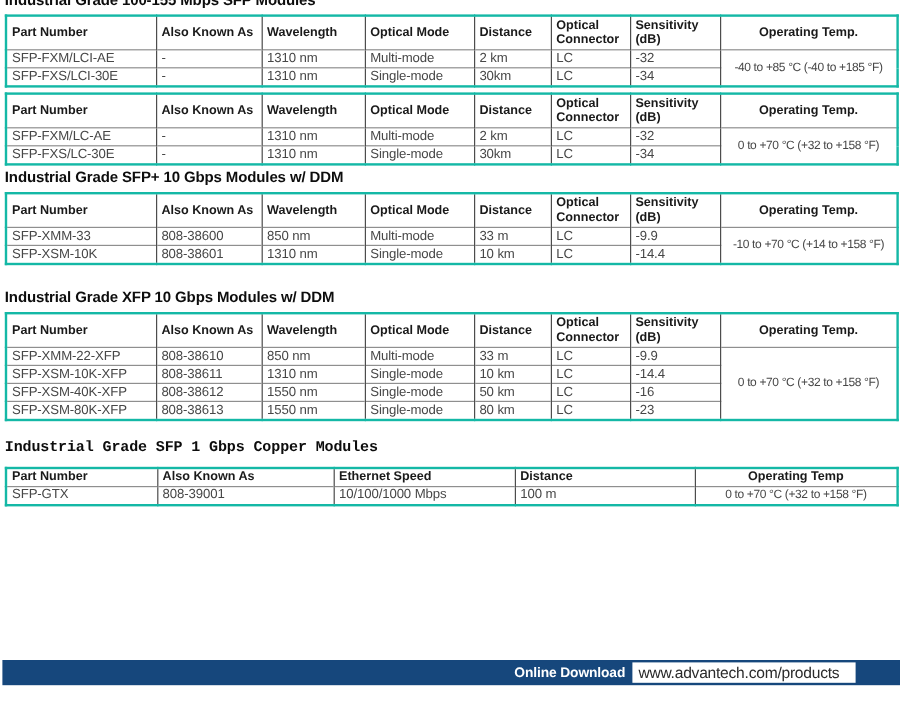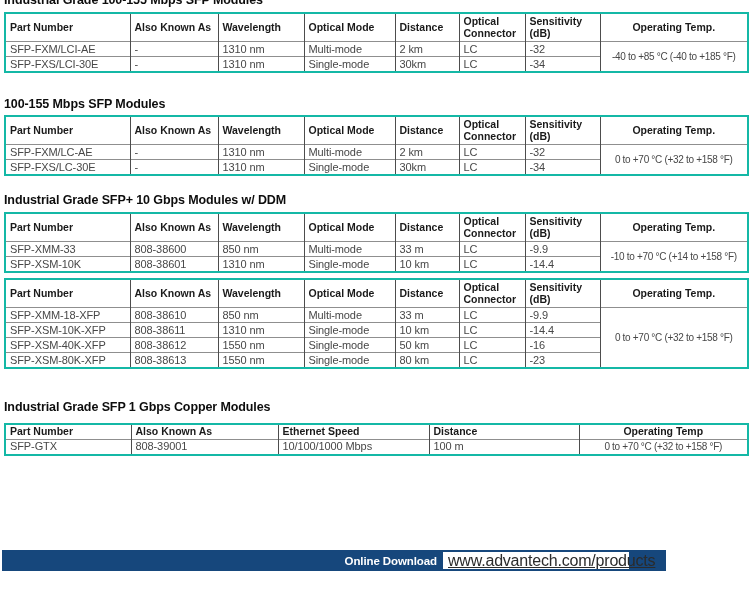--- a/index.html
+++ b/index.html
@@ -61,35 +61,35 @@
   .merged-temp {
     text-align: center;
     font-size: 10px;
     letter-spacing: -0.3px;
   }
   
   .s0 .title { margin-top: -7px; }
   .s0 table  { margin-top: 5px; }
   .s1 .title { margin-top: 24px; }
   .s1 table  { margin-top: 4px; }
-  .s2 .title { margin-top: 17px; }
+  .s2 .title { margin-top: 3px; }
   .s2 table  { margin-top: 5px; }
   .s3 .title { margin-top: 20px; }
   .s3 table  { margin-top: 5px; }
-  .s4 .title { margin-top: 31px; }
+  .s4 .title { margin-top: 15px; font-family: Liberation Mono, monospace; }
   .s4 table  { margin-top: 9px; }
   .s4 th { padding: 1px 4px; }
   .s4 td:last-child {
     font-size: 10px;
     letter-spacing: -0.3px;
   }
   .footer-bar {
     position: absolute;
     left: 2px; top: 550px;
-    width: 664px; height: 21px;
+    width: 748px; height: 21px;
     display: flex;
     align-items: center;
     justify-content: flex-end;
   }
   .footer-label {
     color: #ffffff;
     font-weight: bold;
     font-size: 11.5px;
     letter-spacing: -0.1px;
     margin-right: 6px;
@@ -98,25 +98,24 @@
   .footer-url-box {
     background: #ffffff;
     width: 186px; height: 17px;
     box-sizing: border-box;
     display: flex;
     align-items: center;
     padding-left: 5px;
     margin-right: 37px;
   }
   .footer-url-box span {
-    font-size: 16px;
+    font-size: 13px;
     color: #2b2b2b;
     letter-spacing: -0.2px;
     white-space: nowrap;
-    text-decoration: underline;
   }
 </style>
 </head>
 <body>
 
 <div class="page">
 
   <div id="sections">
       <section class="s0">
         <h2 class="title">Industrial Grade 100-155 Mbps SFP Modules</h2>
@@ -162,21 +161,20 @@
               <td>1310 nm</td>
               <td>Single-mode</td>
               <td>30km</td>
               <td>LC</td>
               <td>-34</td>
             </tr>
           </tbody>
         </table>
       </section>
       <section class="s1">
-        <h2 class="title">100-155 Mbps SFP Modules</h2>
         <table>
           <colgroup>
             <col style="width: 125px;">
             <col style="width: 88px;">
             <col style="width: 86px;">
             <col style="width: 91px;">
             <col style="width: 64px;">
             <col style="width: 66px;">
             <col style="width: 75px;">
             <col style="width: 148px;">
@@ -262,20 +260,21 @@
               <td>1310 nm</td>
               <td>Single-mode</td>
               <td>10 km</td>
               <td>LC</td>
               <td>-14.4</td>
             </tr>
           </tbody>
         </table>
       </section>
       <section class="s3">
+        <h2 class="title">Industrial Grade XFP 10 Gbps Modules w/ DDM</h2>
         <table>
           <colgroup>
             <col style="width: 125px;">
             <col style="width: 88px;">
             <col style="width: 86px;">
             <col style="width: 91px;">
             <col style="width: 64px;">
             <col style="width: 66px;">
             <col style="width: 75px;">
             <col style="width: 148px;">
@@ -289,21 +288,21 @@
               <th>Distance</th>
               <th>Optical
 Connector</th>
               <th>Sensitivity
 (dB)</th>
               <th style="text-align: center;">Operating Temp.</th>
             </tr>
           </thead>
           <tbody>
             <tr>
-              <td>SFP-XMM-18-XFP</td>
+              <td>SFP-XMM-22-XFP</td>
               <td>808-38610</td>
               <td>850 nm</td>
               <td>Multi-mode</td>
               <td>33 m</td>
               <td>LC</td>
               <td>-9.9</td>
               <td rowspan="4" class="merged-temp">0 to +70 °C (+32 to +158 °F)</td>
             </tr>
             <tr>
               <td>SFP-XSM-10K-XFP</td>

